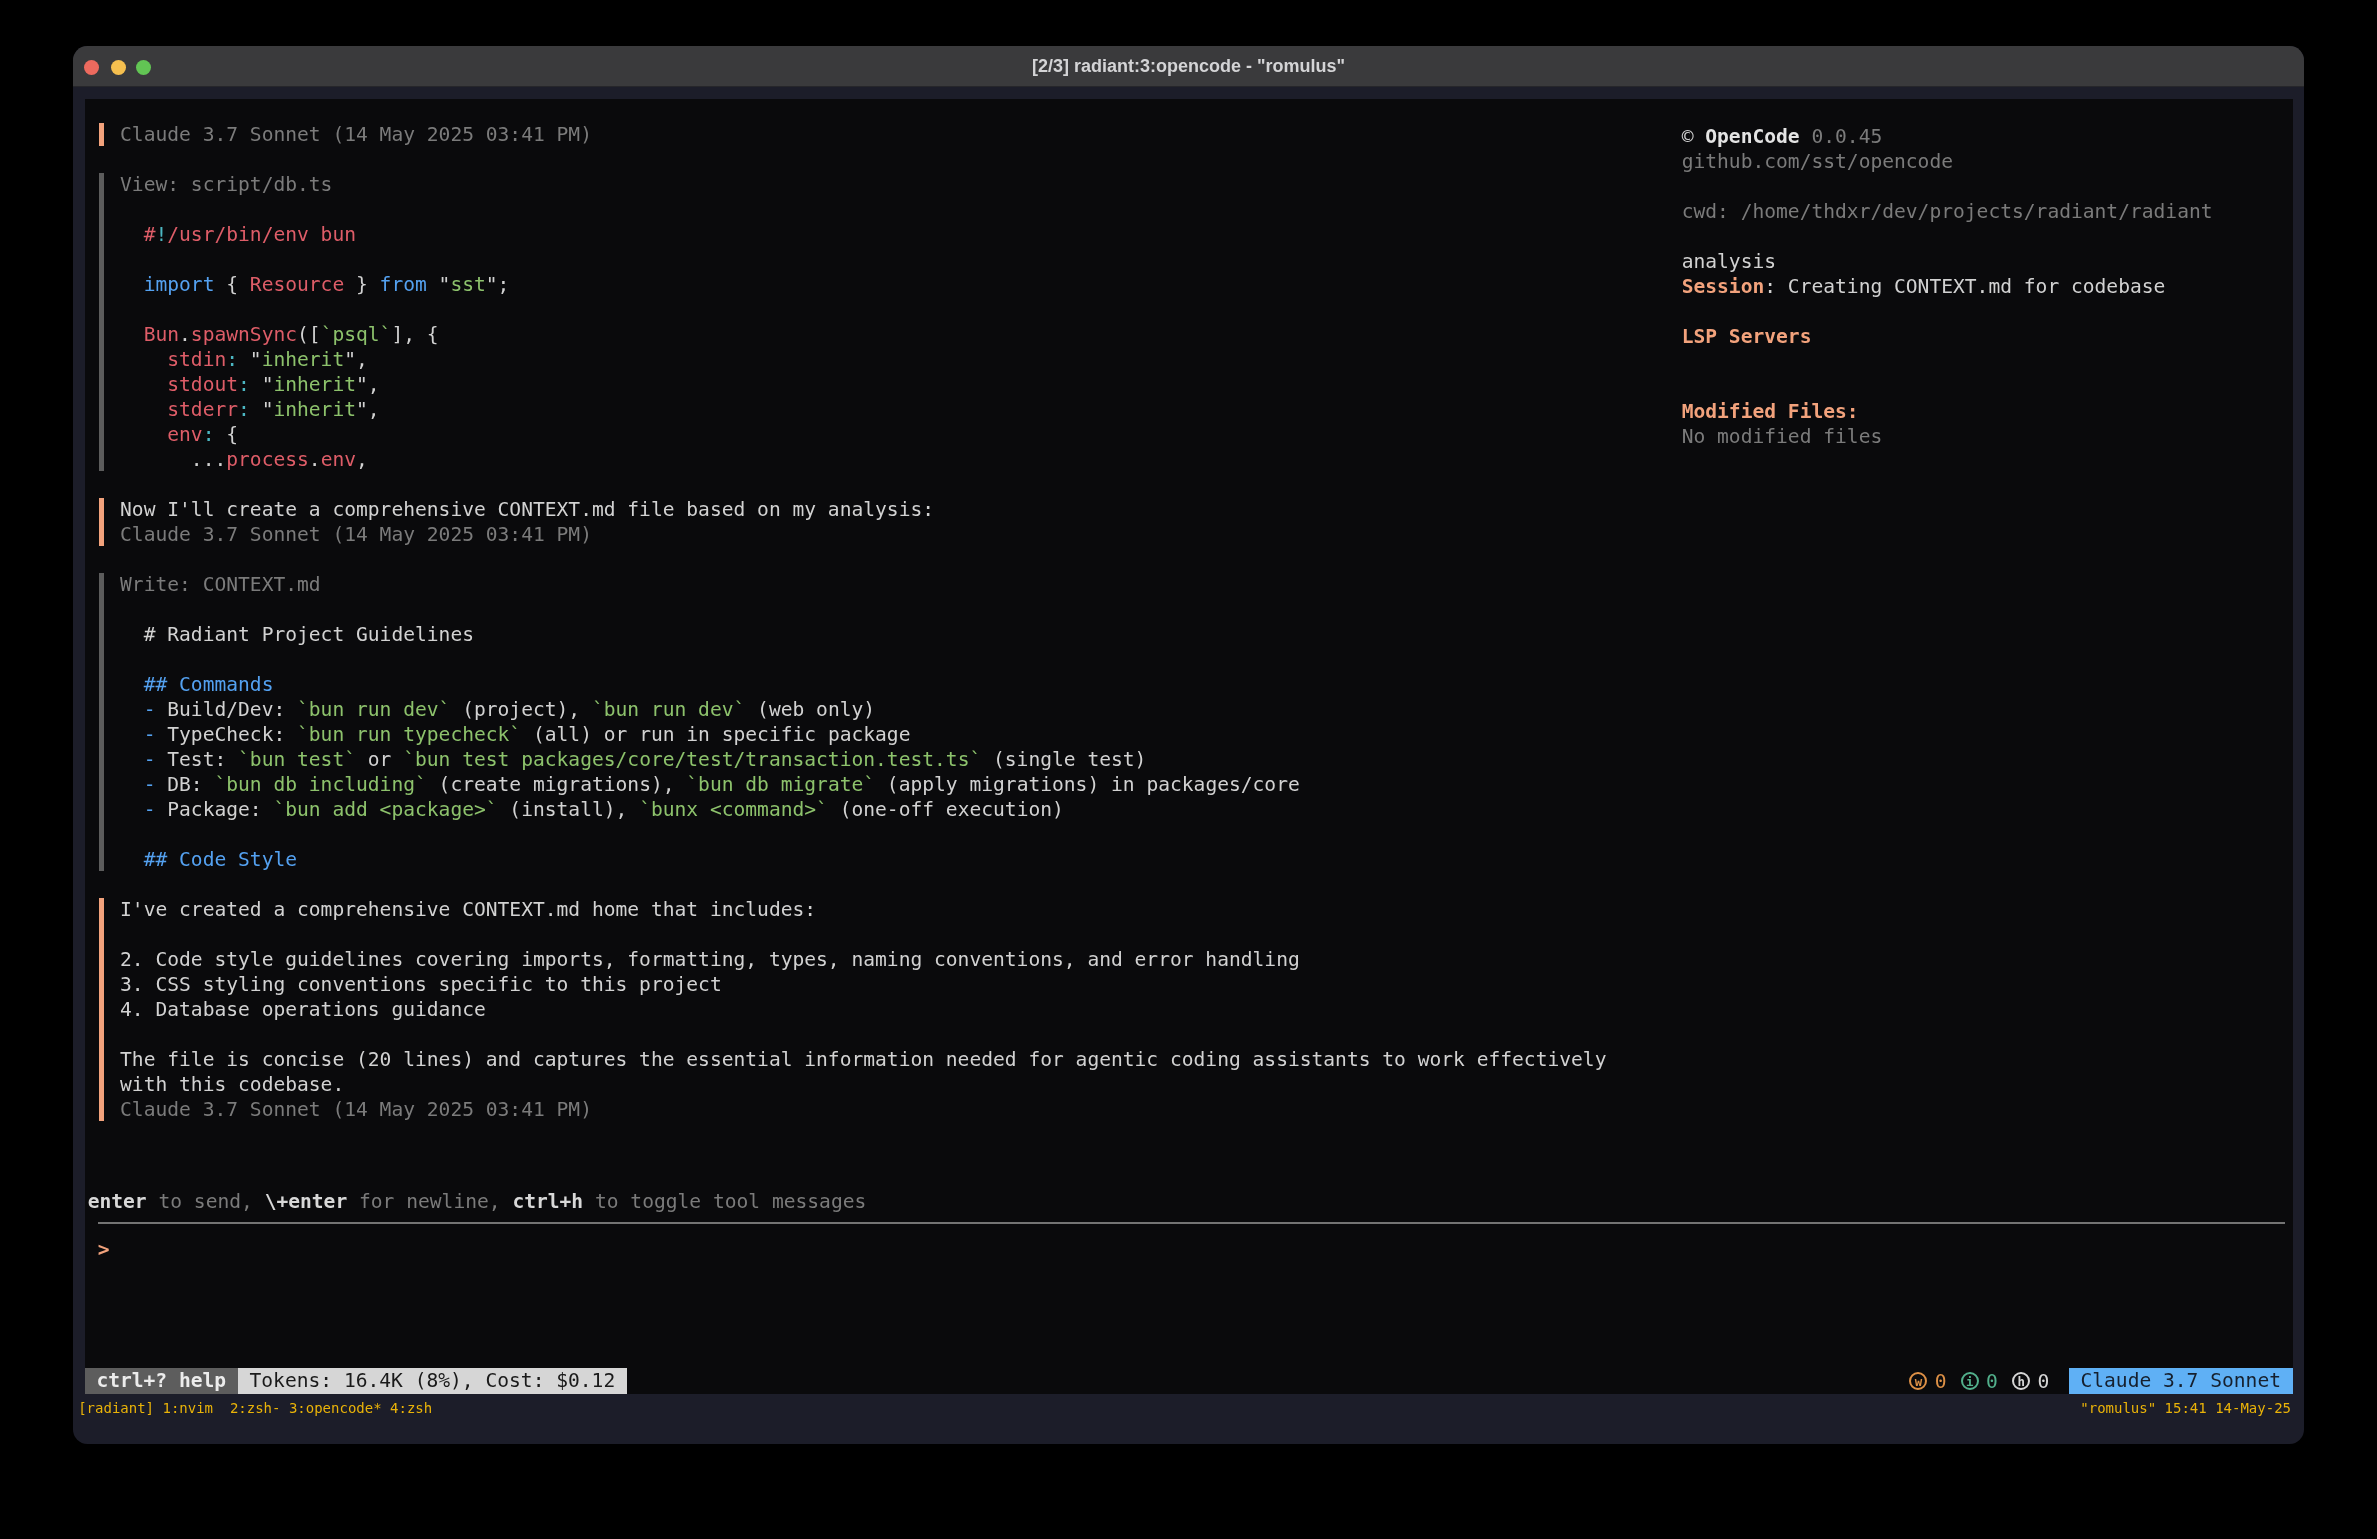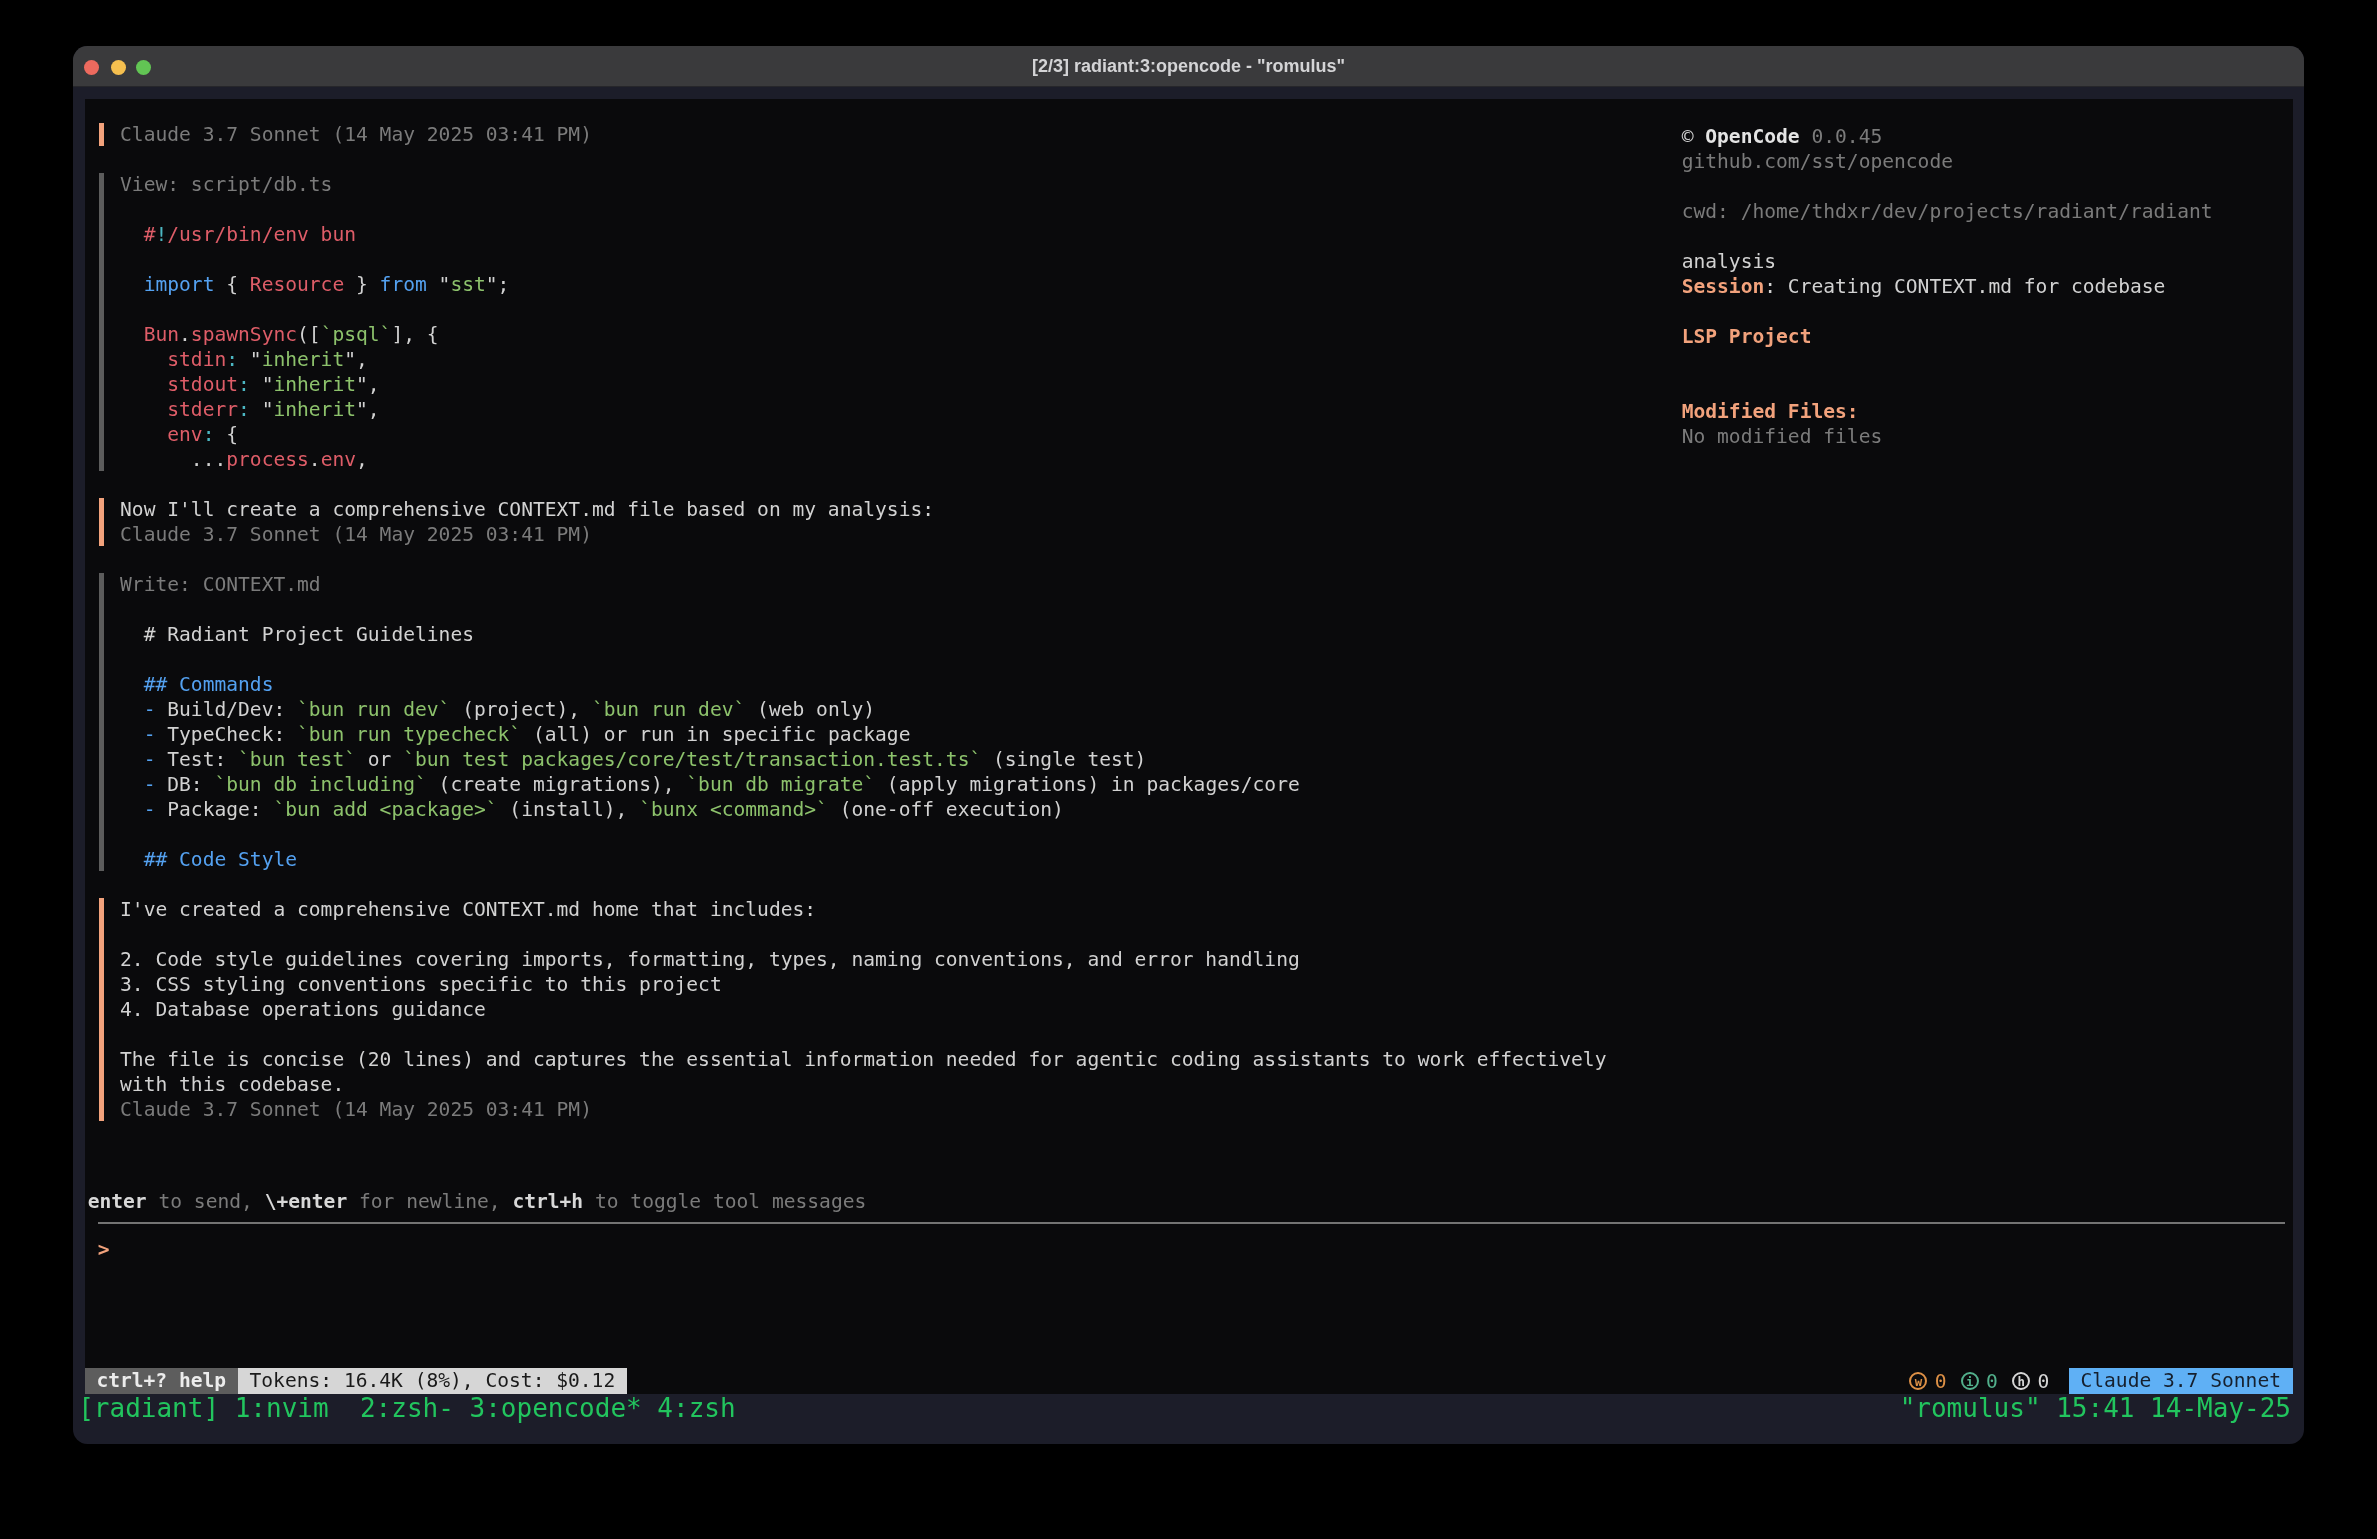--- a/index.html
+++ b/index.html
@@ -52,22 +52,22 @@
   .tokens-chip{background:#d6d6d6;color:#1a1a1a;}
   .model-chip{background:#5fb0f5;color:#16202e;font-weight:500;}
   .diags{display:flex;align-items:center;margin-right:19.6px;}
   .diag{display:flex;align-items:center;margin-left:14.4px;}
   .circ{display:inline-flex;width:18px;height:18px;border:2px solid;border-radius:50%;
         align-items:center;justify-content:center;font-size:12.4px;font-weight:700;
         margin-right:7.2px;box-sizing:border-box;}
 
   
   .tmuxbar{position:absolute;left:0;top:1349px;width:100%;height:26px;display:flex;
-           justify-content:space-between;align-items:center;color:#22c55e;
-           font-size:26px;white-space:pre;box-sizing:border-box;padding:0 13px 0 5.2px;}
+           justify-content:space-between;align-items:center;color:#eab308;
+           font-size:14px;white-space:pre;box-sizing:border-box;padding:0 13px 0 5.2px;}
 </style>
 </head>
 <body>
 
 <div class="window">
 
   <div class="titlebar">
     <span class="light close"></span>
     <span class="light min"></span>
     <span class="light zoom"></span>
@@ -127,21 +127,21 @@
 
     <div class="sidebar">
         <div class="line"><span class="c-fg">© </span><span class="c-fgb">OpenCode</span><span class="c-fg"> </span><span class="c-dim">0.0.45</span></div>
         <div class="line"><span class="c-dim">github.com/sst/opencode</span></div>
         <div class="line">&nbsp;</div>
         <div class="line"><span class="c-dim">cwd: /home/thdxr/dev/projects/radiant/radiant</span></div>
         <div class="line">&nbsp;</div>
         <div class="line"><span class="c-fg">analysis</span></div>
         <div class="line"><span class="c-ob">Session</span><span class="c-fg">: Creating CONTEXT.md for codebase</span></div>
         <div class="line">&nbsp;</div>
-        <div class="line"><span class="c-ob">LSP Project</span></div>
+        <div class="line"><span class="c-ob">LSP Servers</span></div>
         <div class="line">&nbsp;</div>
         <div class="line">&nbsp;</div>
         <div class="line"><span class="c-ob">Modified Files:</span></div>
         <div class="line"><span class="c-dim">No modified files</span></div>
       </div>
 
     <div class="hint"><span class="c-hb">enter</span><span class="c-dim"> to send, </span><span class="c-hb">\+enter</span><span class="c-dim"> for newline, </span><span class="c-hb">ctrl+h</span><span class="c-dim"> to toggle tool messages</span></div>
     <div class="sep"></div>
     <div class="promptline"><span>&gt;</span></div>
 

